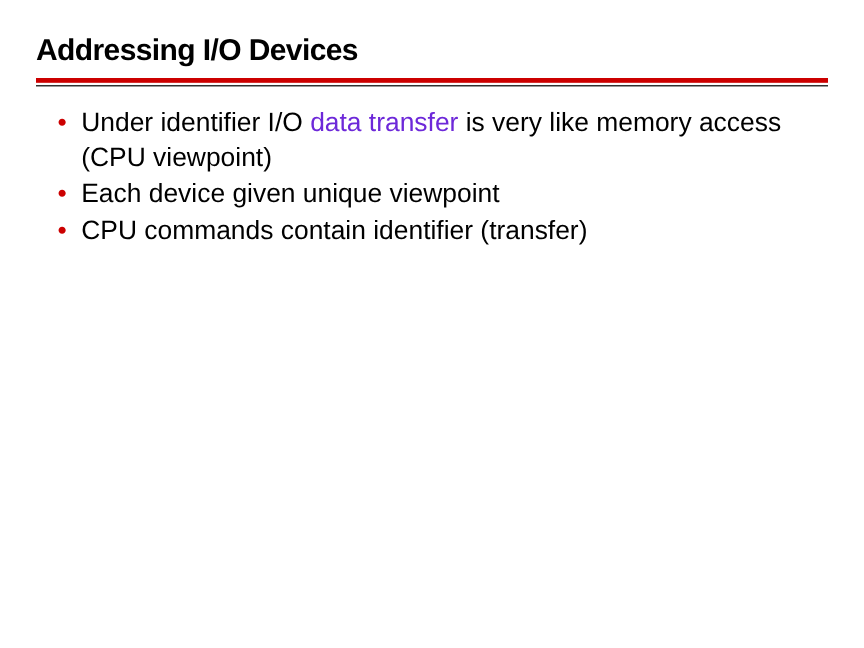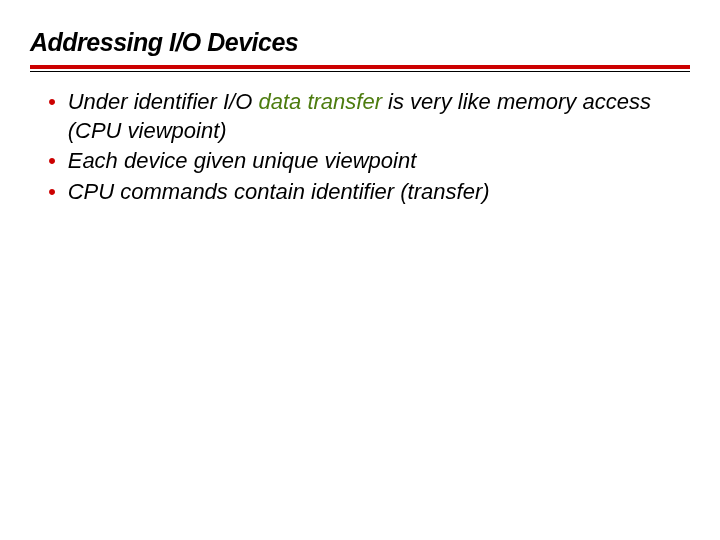--- a/index.html
+++ b/index.html
@@ -1,15 +1,15 @@
 <!DOCTYPE html>
 <html><head>
   <meta charset="utf-8">
   <style>
-    * { margin: 0; padding: 0; box-sizing: border-box; font-style: italic; }
+    * { margin: 0; padding: 0; box-sizing: border-box; }
     body {
       width: 720px;
       height: 540px;
       background: #ffffff;
       font-family: Verdana, Geneva, sans-serif;
       padding: 28px 30px;
       color: #000000;
     }
     .title {
       font-size: 25px;
@@ -46,21 +46,21 @@
       color: #cc0000;
       margin-right: 12px;
       flex-shrink: 0;
       font-size: 22px;
       line-height: 1.3;
     }
     .bullet-text {
       flex: 1;
     }
     .highlight {
-      color: #4d7c0f;
+      color: #6d28d9;
     }
   </style>
 </head>
 <body>
 
 <div class="title">Addressing I/O Devices</div>
 
 <div class="rule-group">
   <div class="rule-red"></div>
   <div class="rule-thin"></div>

